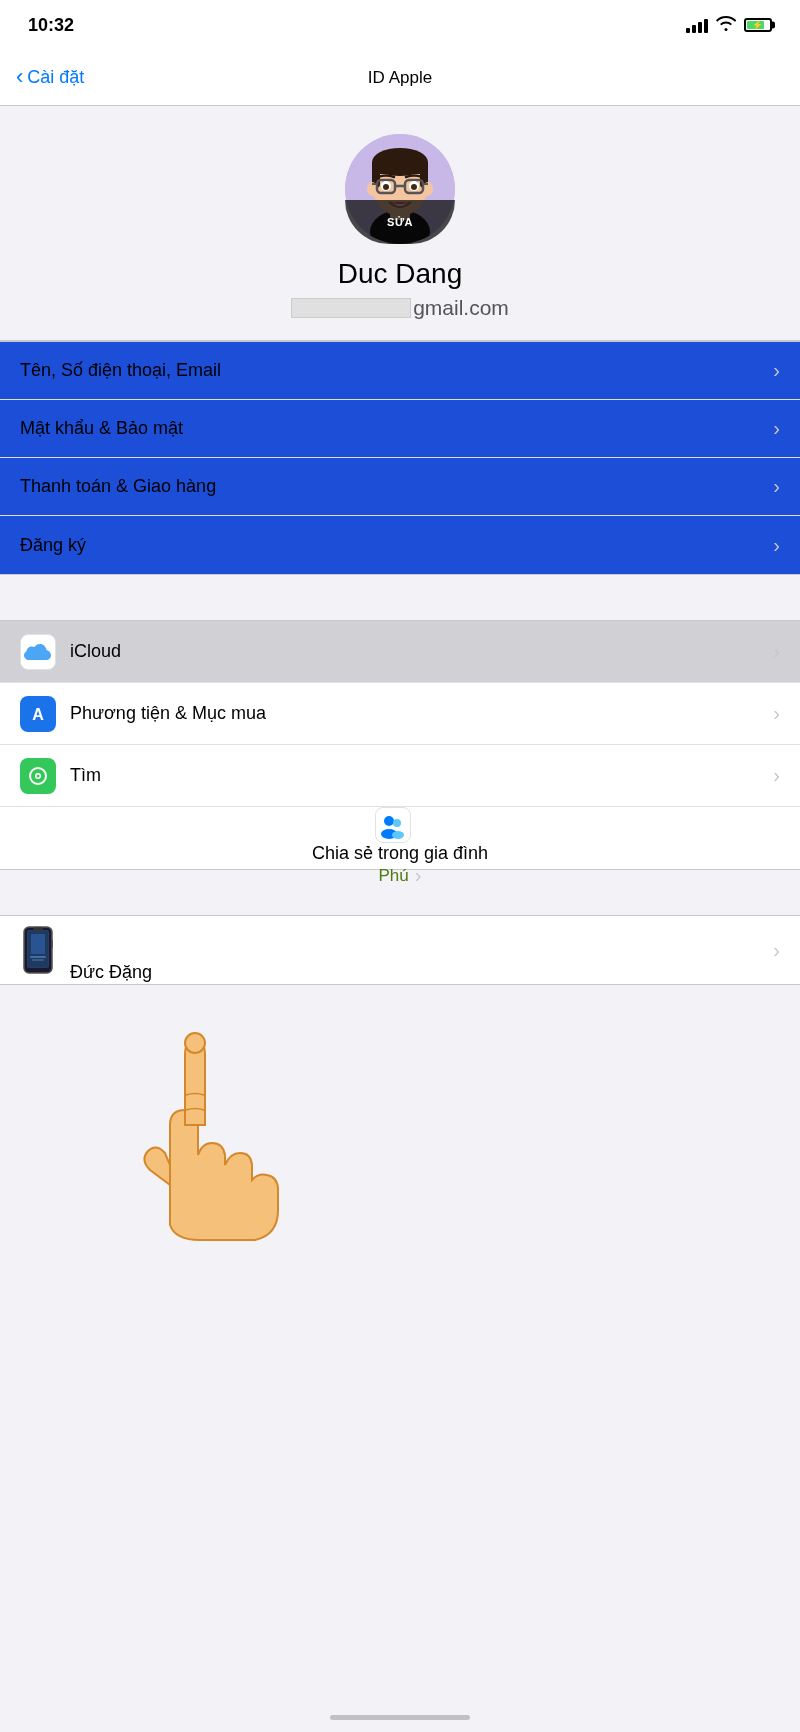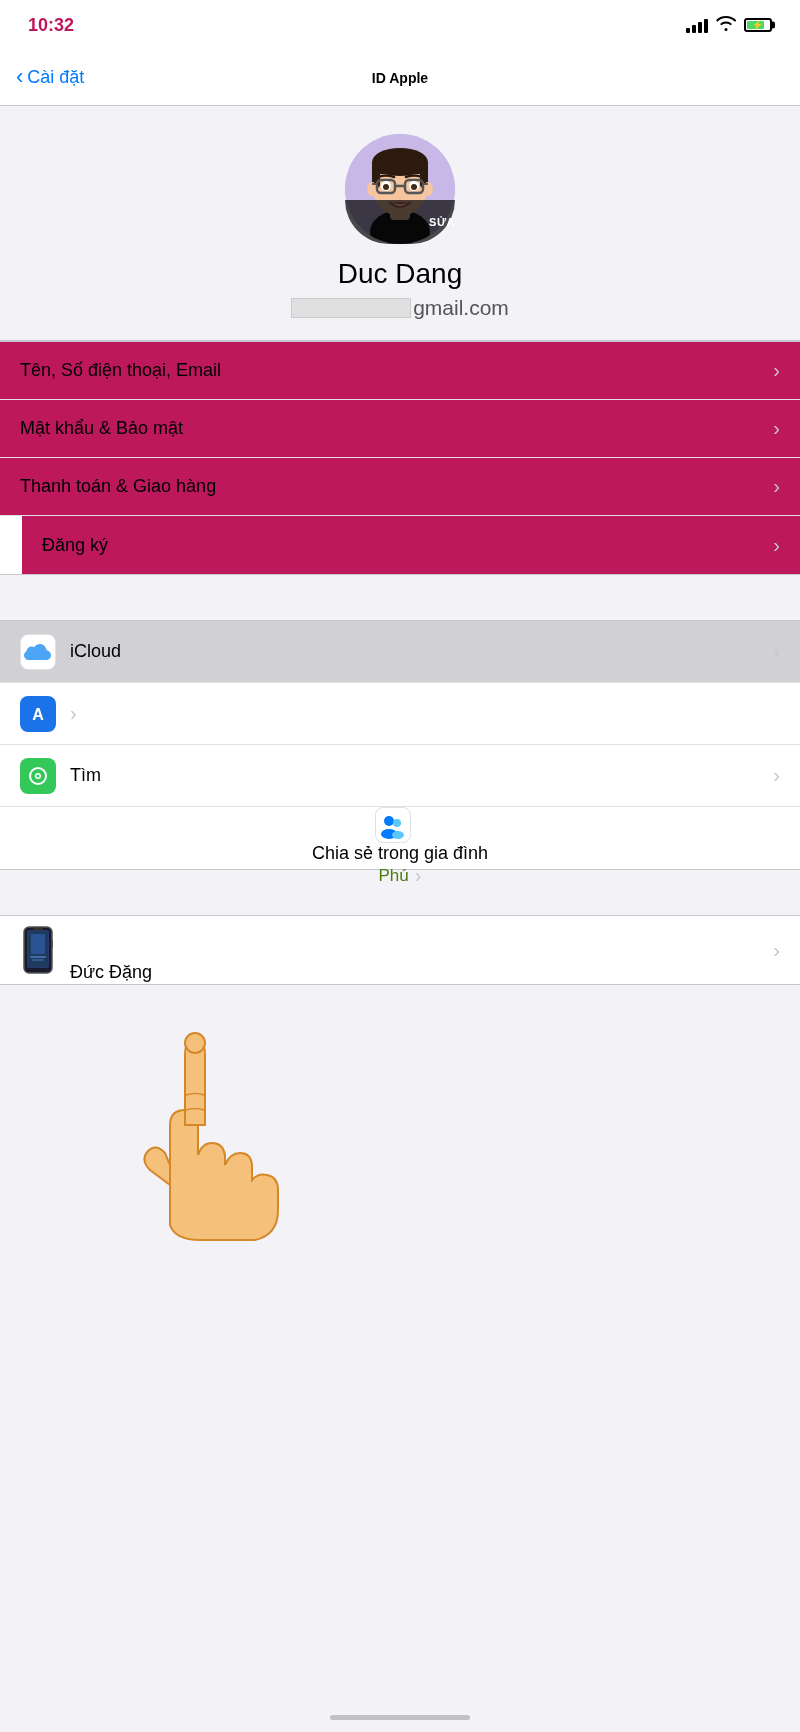--- a/index.html
+++ b/index.html
@@ -17,21 +17,21 @@
       background: #fff;
       height: 50px;
       display: flex;
       align-items: center;
       justify-content: space-between;
       padding: 0 28px;
     }
     .status-time {
       font-size: 18px;
       font-weight: 600;
-      color: #be185d;
+      color: #000000;
     }
     .status-icons {
       display: flex;
       align-items: center;
       gap: 8px;
     }
     .signal-bars {
       display: flex;
       align-items: flex-end;
       gap: 2px;
@@ -113,22 +113,22 @@
       color: #007aff;
       font-size: 18px;
       cursor: pointer;
     }
     .nav-back-chevron {
       font-size: 22px;
       font-weight: 300;
       margin-top: -1px;
     }
     .nav-title {
-      font-size: 14px;
-      font-weight: 700;
+      font-size: 17px;
+      font-weight: 400;
       color: #000;
     }
 
     
     .profile-section {
       background: #f2f2f7;
       padding: 28px 0 20px;
       display: flex;
       flex-direction: column;
       align-items: center;
@@ -155,21 +155,21 @@
     .avatar-edit-badge {
       position: absolute;
       bottom: 0;
       left: 0;
       right: 0;
       height: 44px;
       background: rgba(0,0,0,0.7);
       border-radius: 0 0 55px 55px;
       display: flex;
       align-items: center;
-      justify-content: flex-end;
+      justify-content: center;
       color: #fff;
       font-size: 11px;
       font-weight: 600;
       letter-spacing: 0.5px;
     }
     .profile-name {
       font-size: 28px;
       font-weight: 400;
       color: #000;
       margin-bottom: 6px;
@@ -263,26 +263,25 @@
       color: #c7c7cc;
       font-size: 20px;
       font-weight: 500;
     }
     .settings-item-no-icon {
       display: flex;
       align-items: center;
       padding: 0 20px;
       height: 58px;
       border-bottom: 1px solid #e0e0e5;
-      background: #be185d;
+      background: #1d4ed8;
       cursor: pointer;
     }
     .settings-item-no-icon:last-child {
       border-bottom: none;
-      margin-left: 22px;
     }
 
     
     .device-icon {
       width: 36px;
       margin-right: 14px;
       display: flex;
       align-items: center;
       justify-content: center;
       flex-shrink: 0;
@@ -442,20 +441,21 @@
       <span class="chevron-right">›</span>
     </div>
   </div>
 
   <div class="settings-item">
     <div class="item-icon appstore">
       <svg width="22" height="22" viewBox="0 0 22 22" fill="white">
         <text x="11" y="17" text-anchor="middle" font-size="16" font-weight="600" fill="white">A</text>
       </svg>
     </div>
+    <span class="item-label">Phương tiện &amp; Mục mua</span>
     <div class="item-right">
       <span class="chevron-right">›</span>
     </div>
   </div>
 
   <div class="settings-item">
     <div class="item-icon findmy">
       <svg width="22" height="22" viewBox="0 0 22 22" fill="none">
         <circle cx="11" cy="11" r="8" fill="#34c759" stroke="white" stroke-width="2"></circle>
         <circle cx="11" cy="11" r="3" fill="white"></circle>

